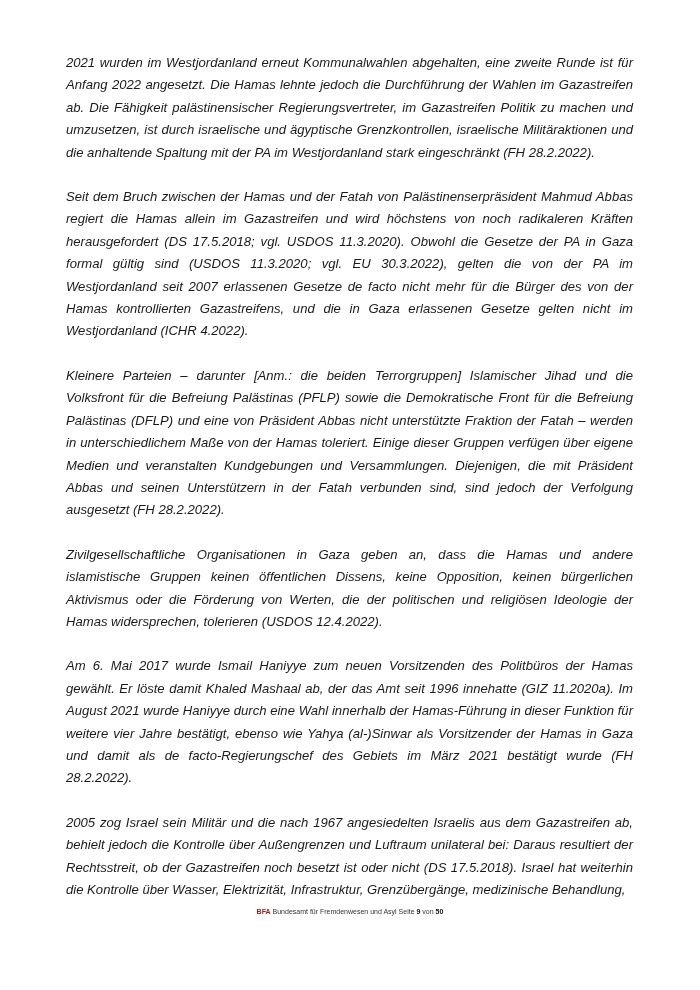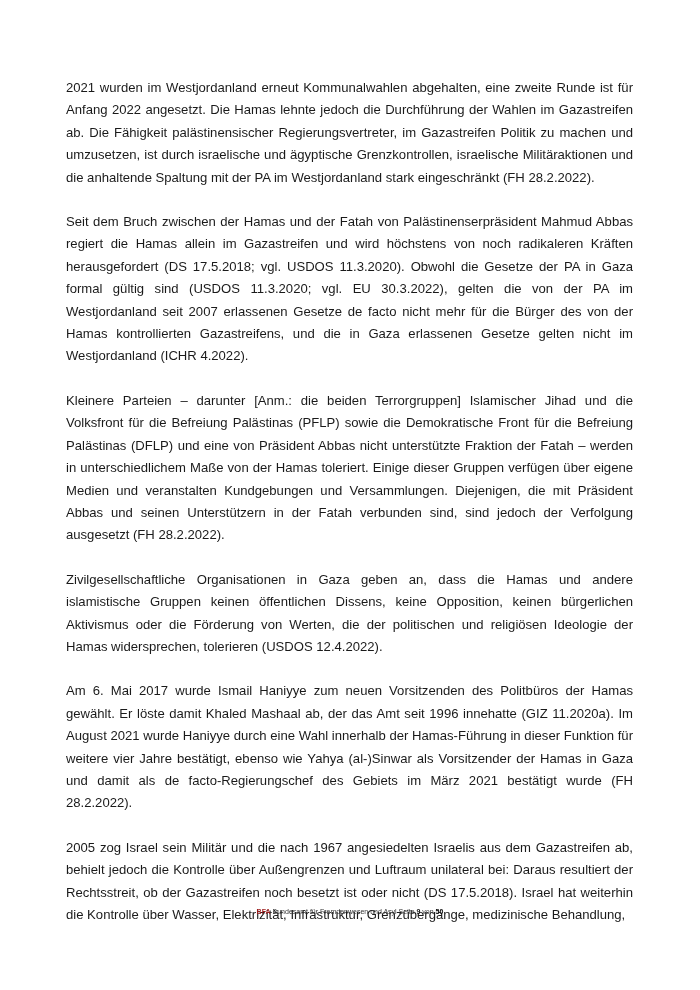--- a/index.html
+++ b/index.html
@@ -11,22 +11,23 @@
       width: 700px;
       height: 990px;
       position: relative;
       overflow: hidden;
       font-family: "Liberation Sans", sans-serif;
       color: #1a1a1a;
     }
     .page-body {
       position: absolute;
       left: 66px;
-      top: 77px;
+      top: 52px;
       width: 567px;
+      font-style: italic;
     }
     .paragraph {
       margin: 0 0 22px 0;
       font-size: 13.1px;
       line-height: 22.4px;
       text-align: justify;
       letter-spacing: 0;
     }
     .footer {
       position: absolute;

